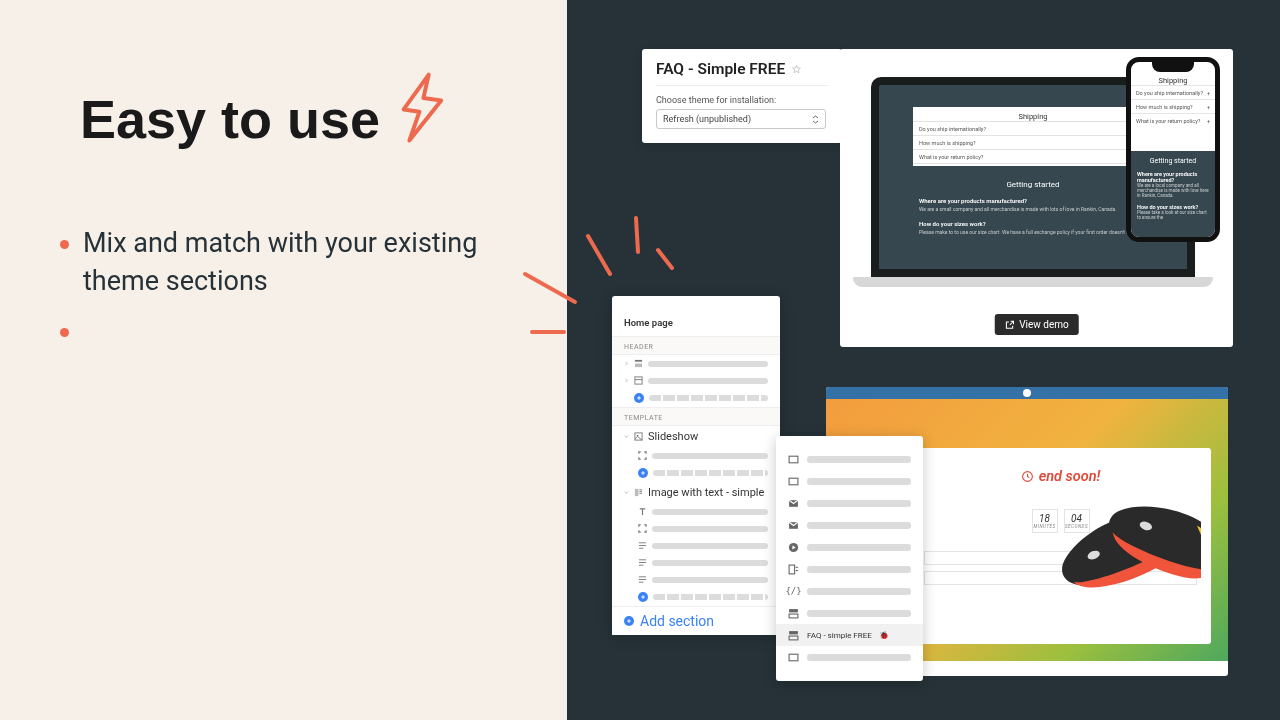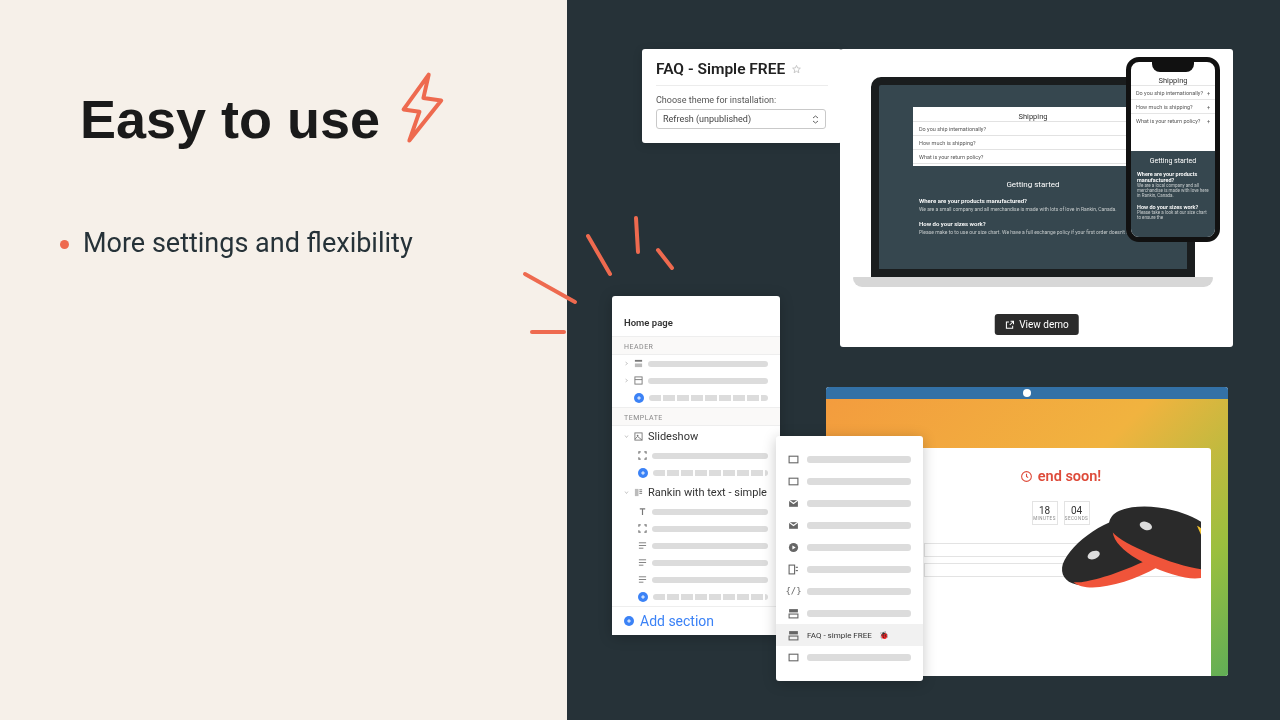--- a/index.html
+++ b/index.html
@@ -68,24 +68,24 @@
   .pk-row { display: flex; align-items: center; gap: 8px; padding: 5.5px 12px; }
   .pk-row.sel { background: #f1f1f1; }
   .pk-ico { width: 11px; height: 11px; display: flex; align-items: center; justify-content: center; }
   .pk-bar { flex: 1; height: 7px; border-radius: 3px; background: #dcdcdc; }
   .pk-lbl { font-size: 8px; color: #333; }
 
   
   .promo { position: absolute; left: 826px; top: 387px; width: 402px; height: 289px; background: #fff; border-radius: 3px; overflow: hidden; }
   .promo-nav { height: 12px; background: #3371a6; position: relative; }
   .promo-dot { position: absolute; left: 50%; top: 2px; width: 8px; height: 8px; background: #fff; border-radius: 50%; transform: translateX(-50%); }
-  .promo-hero { background: linear-gradient(135deg,#f39c3e 0%,#f1b33f 45%,#9bbf3e 75%,#4ea85e 100%); height: 320px; position: relative; }
+  .promo-hero { background: linear-gradient(135deg,#f39c3e 0%,#f1b33f 45%,#9bbf3e 75%,#4ea85e 100%); height: 262px; position: relative; font-style: italic; }
   .promo-inner { position: absolute; left: 84px; top: 49px; right: 17px; bottom: 17px; background: #fff; border-radius: 3px; padding: 20px 14px 14px; text-align: center; }
   .promo-title { font-size: 14.5px; font-weight: 600; color: #de4b3a; display: inline-flex; align-items: center; gap: 5px; }
-  .promo-timer { display: flex; justify-content: center; gap: 6px; margin-top: 14px; }
+  .promo-timer { display: flex; justify-content: center; gap: 6px; margin-top: 22px; }
   .tmr { border: 1px solid #e3e3e3; width: 26px; padding: 3px 0; }
   .tmr-n { font-size: 10px; color: #333; }
   .tmr-l { font-size: 4.5px; color: #888; letter-spacing: .5px; }
   .p-field { margin-top: 18px; height: 14px; border: 1px solid #e3e3e3; }
   .p-sneaker { position: absolute; right: 10px; top: 14px; width: 170px; height: 160px; }
 </style>
 </head>
 <body>
 
 <div class="stage">
@@ -103,21 +103,24 @@
       <line x1="68" y1="22" x2="90" y2="60"></line>
       <line x1="116" y1="4" x2="118" y2="38"></line>
       <line x1="138" y1="36" x2="152" y2="54"></line>
       <line x1="12" y1="118" x2="44" y2="118"></line>
     </g>
   </svg>
 
   <ul class="bullets">
     <li>
         <span class="b-dot"></span>
-        <span class="b-text">More settings and flexibility</span>
+        <span class="b-text">Mix and match with your existing theme sections</span>
+      </li>
+    <li>
+        <span class="b-dot"></span>
       </li>
   </ul>
 
   <div class="install-card">
     <div class="ic-title">
       <span>FAQ - Simple FREE</span>
       <svg width="11" height="11" viewBox="0 0 24 24">
           <path fill="none" stroke="#888" stroke-width="2" d="M12 3l2.4 5.6 6 .5-4.6 4 1.4 6-5.2-3.2L6.8 19l1.4-6L3.6 9l6-.5z"></path>
         </svg>
     </div>
@@ -304,21 +307,21 @@
           <path d="M2 3l3 4 3-4" fill="none" stroke="#777" stroke-width="1.5"></path>
         </svg>
       <span class="ep-ico">
           <svg width="9" height="9" viewBox="0 0 10 10">
             <rect x="1" y="1" width="4" height="8" fill="#bbb"></rect>
             <line x1="6" y1="2" x2="9" y2="2" stroke="#777"></line>
             <line x1="6" y1="4" x2="9" y2="4" stroke="#777"></line>
             <line x1="6" y1="6" x2="9" y2="6" stroke="#777"></line>
           </svg>
         </span>
-      <span class="ep-label">Rankin with text - simple</span>
+      <span class="ep-label">Image with text - simple</span>
     </div>
     <div class="ep-row" style="padding-left:26px">
       <span class="ep-ico">
           <svg width="9" height="9" viewBox="0 0 10 10">
             <path d="M2 2h6M5 2v7" stroke="#777" stroke-width="1.3"></path>
           </svg>
         </span>
       <span class="ep-bar bar-g"></span>
     </div>
     <div class="ep-row" style="padding-left:26px">

